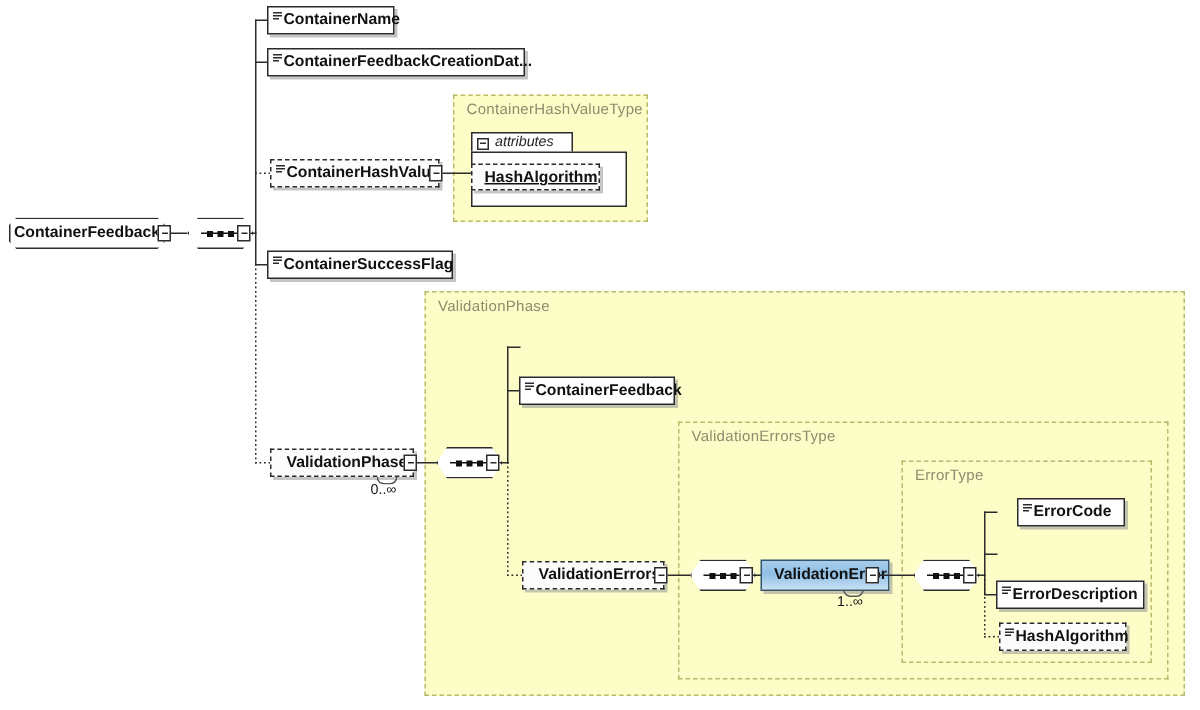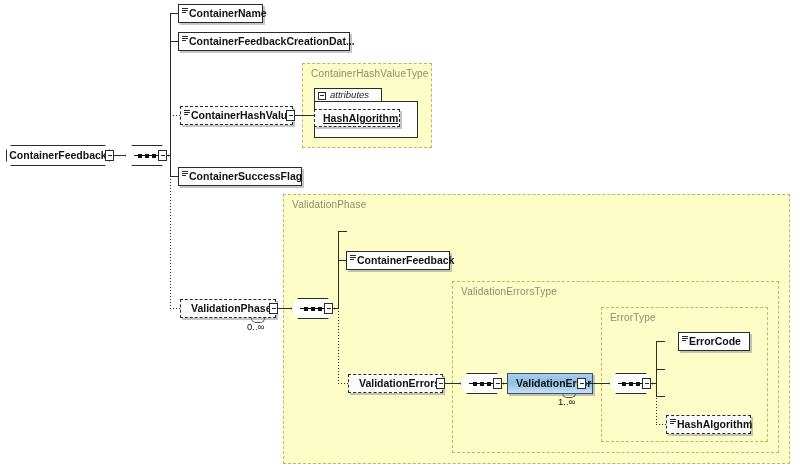--- a/index.html
+++ b/index.html
@@ -351,20 +351,28 @@
         <i></i>
         <i></i>
         <i></i>
       </span>
     <span>ErrorCode</span>
   </div>
 
   <div class="ln h" style="left:656px;top:369px;width:9px;"></div>
 
   <div class="ln h" style="left:656px;top:396px;width:9px;"></div>
+  <div class="node" style="left:664px;top:387px;width:99px;">
+    <span class="elglyph">
+        <i></i>
+        <i></i>
+        <i></i>
+      </span>
+    <span>ErrorDescription</span>
+  </div>
 
   <div class="dot-h" style="left:656px;top:424px;width:11px;"></div>
   <div class="node optional" style="left:666px;top:415px;width:85px;">
     <span class="elglyph">
         <i></i>
         <i></i>
         <i></i>
       </span>
     <span>HashAlgorithm</span>
   </div>

